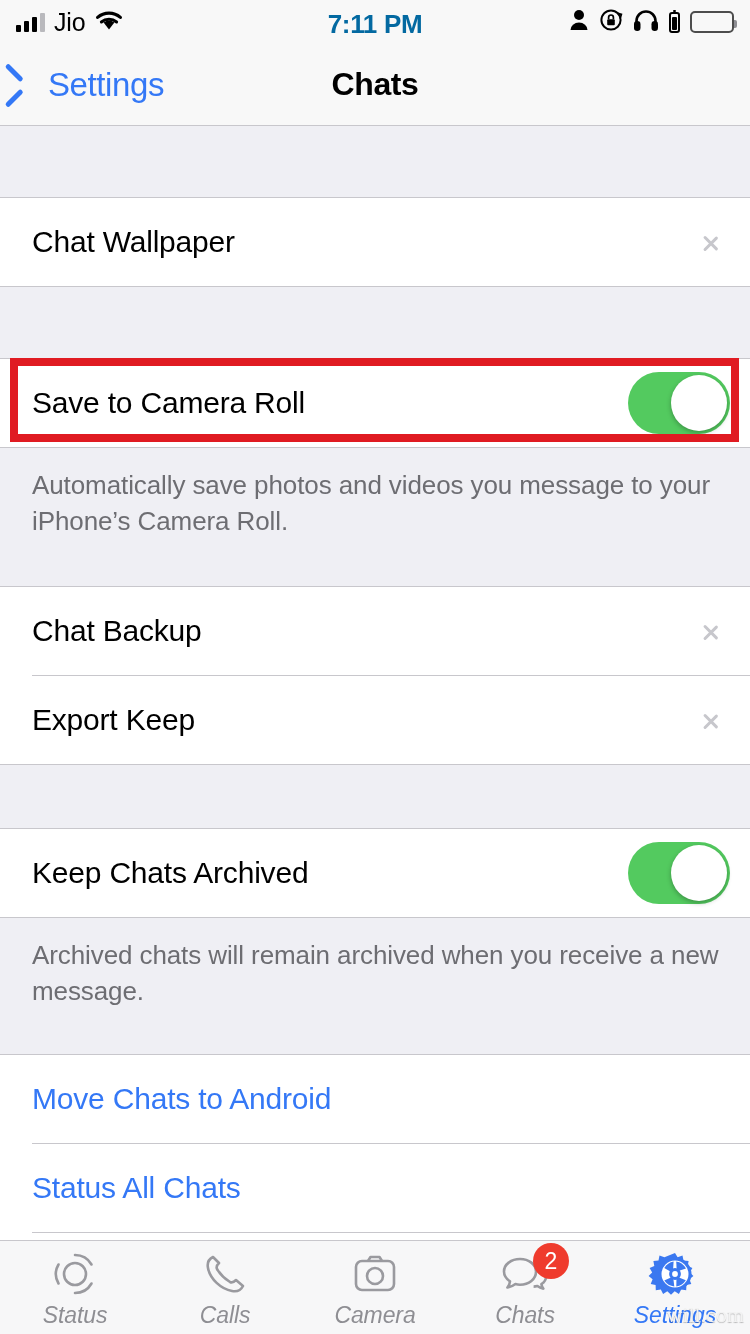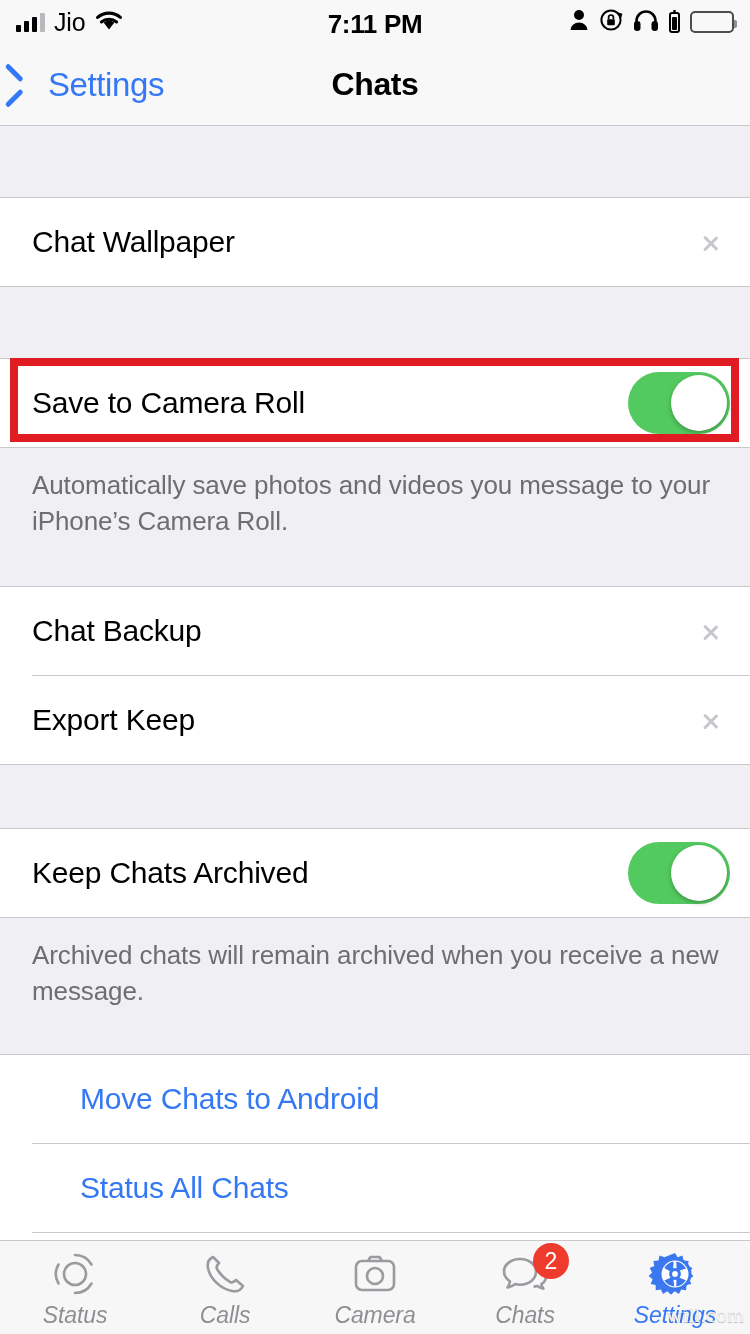--- a/index.html
+++ b/index.html
@@ -12,21 +12,21 @@
   #screen { position: relative; width: 750px; height: 1334px; background: #efeff4; }
 
   
   .statusbar {
     position: absolute; top: 0; left: 0; width: 750px; height: 44px;
     background: #f8f8f8;
     display: flex; align-items: center;
   }
   .sb-left { position: absolute; left: 16px; top: 0; height: 44px; display: flex; align-items: center; gap: 9px; }
   .sb-center { position: absolute; left: 0; width: 750px; text-align: center; top: 9px;
-               font-size: 26px; font-weight: 600; color: #000000; letter-spacing: -0.3px; }
+               font-size: 26px; font-weight: 600; color: #0369a1; letter-spacing: -0.3px; }
   .sb-right { position: absolute; right: 16px; top: 0; height: 44px; display: flex; align-items: center; gap: 10px; }
   .carrier { font-size: 25px; font-weight: 500; color: #000; letter-spacing: -0.2px; }
 
   .bars { display: flex; align-items: flex-end; gap: 3px; height: 20px; }
   .bars i { display: block; width: 5px; background: #000; border-radius: 1px; }
   .bars i:nth-child(1) { height: 7px; }
   .bars i:nth-child(2) { height: 11px; }
   .bars i:nth-child(3) { height: 15px; }
   .bars i:nth-child(4) { height: 19px; background: #b9b9bd; }
 
@@ -68,21 +68,21 @@
   
   .content { position: absolute; top: 127px; left: 0; width: 750px; height: 1120px; background: #efeff4; overflow: hidden; }
   .gap { background: #efeff4; }
   .group { background: #ffffff; border-top: 1px solid #c8c7cc; border-bottom: 1px solid #c8c7cc; }
 
   .row {
     position: relative; height: 88px; display: flex; align-items: center;
     padding: 0 22px 0 32px; background: #ffffff; cursor: pointer;
   }
   .row .label { font-size: 30px; color: #000; letter-spacing: -0.2px; }
-  .row .label.link { color: #3478f6; margin-left: 48px; }
+  .row .label.link { color: #3478f6; }
   .sep { height: 1px; background: #c8c7cc; margin-left: 32px; }
 
   .chev-right { position: absolute; right: 30px; width: 16px; height: 28px; }
   .chev-right::before, .chev-right::after {
     content:""; position:absolute; left:0; width:19px; height:3px; background:#c7c7cc; border-radius:2px;
   }
   .chev-right::before { top: 7px;  transform: rotate(45deg);  transform-origin: left center; }
   .chev-right::after  { top: 21px; transform: rotate(-45deg); transform-origin: left center; }
 
   .toggle {

